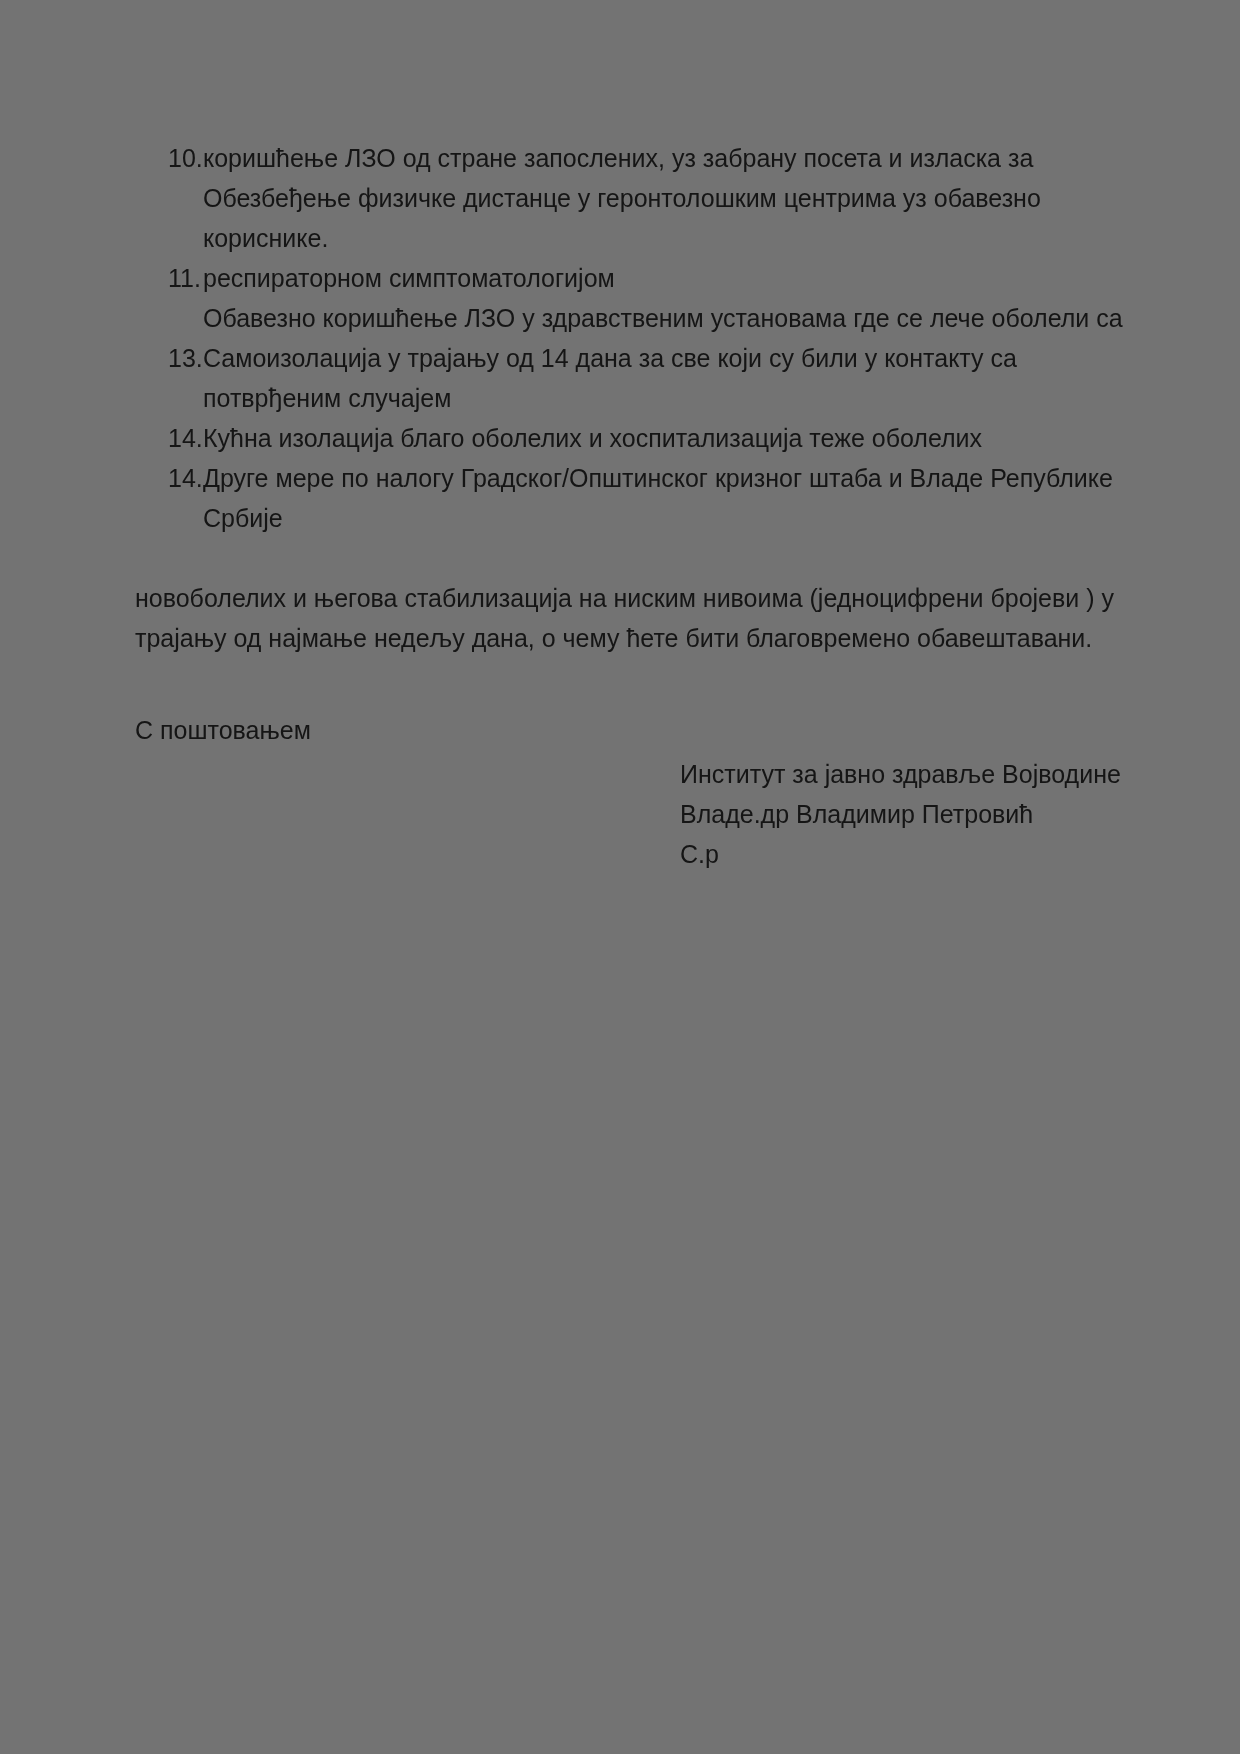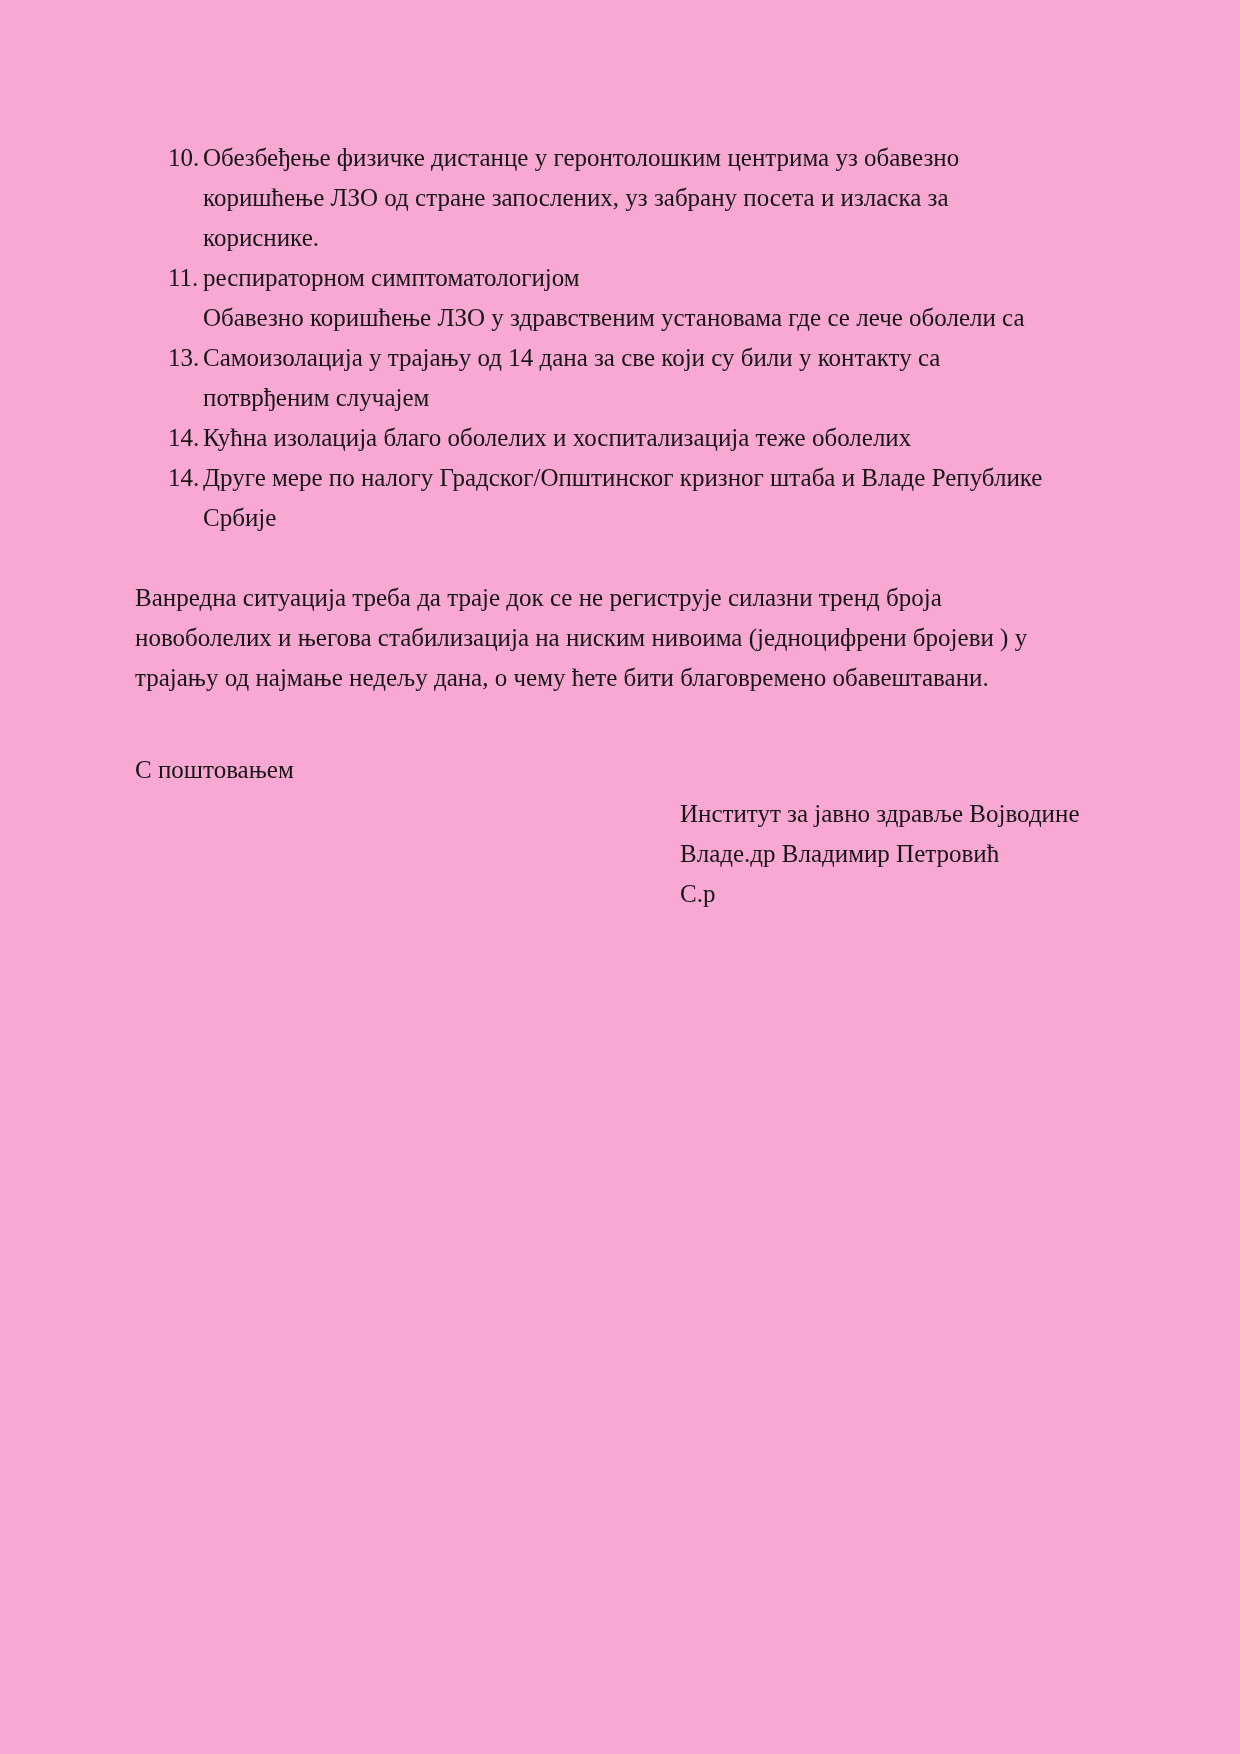--- a/index.html
+++ b/index.html
@@ -4,24 +4,24 @@
 <style>
   html, body {
     margin: 0;
     padding: 0;
     background: #ffffff;
   }
   .page {
     position: relative;
     width: 1240px;
     height: 1754px;
-    background: #f9a8d4;
+    background: #737373;
     box-sizing: border-box;
     padding: 138px 132px 0 135px;
-    font-family: Liberation Serif, serif;
+    font-family: Liberation Sans, sans-serif;
     font-size: 25px;
     color: #151515;
     overflow: hidden;
   }
   .line {
     display: block;
     height: 40px;
     line-height: 40px;
     white-space: nowrap;
   }
@@ -57,22 +57,22 @@
 </head>
 <body>
 
 <div class="page">
 
   <div class="list">
 
     <div class="list-item">
       <span class="num">10.</span>
       <div class="item-lines">
+        <span class="line">коришћење ЛЗО од стране запослених, уз забрану посета и изласка за</span>
         <span class="line">Обезбеђење физичке дистанце у геронтолошким центрима уз обавезно</span>
-        <span class="line">коришћење ЛЗО од стране запослених, уз забрану посета и изласка за</span>
         <span class="line">кориснике.</span>
       </div>
     </div>
 
     <div class="list-item">
       <span class="num">11.</span>
       <div class="item-lines">
         <span class="line">респираторном симптоматологијом</span>
         <span class="line">Обавезно коришћење ЛЗО у здравственим установама где се лече оболели са</span>
       </div>
@@ -98,21 +98,20 @@
       <span class="num">14.</span>
       <div class="item-lines">
         <span class="line">Друге мере по налогу Градског/Општинског кризног штаба и Владе Републике</span>
         <span class="line">Србије</span>
       </div>
     </div>
 
   </div>
 
   <div class="paragraph">
-    <span class="line">Ванредна ситуација треба да траје док се не региструје силазни тренд броја</span>
     <span class="line">новоболелих и његова стабилизација на ниским нивоима (једноцифрени бројеви ) у</span>
     <span class="line">трајању од најмање недељу дана, о чему ћете бити благовремено обавештавани.</span>
   </div>
 
   <div class="closing">
     <span class="line">С поштовањем</span>
   </div>
 
   <div class="signature">
     <span class="line">Институт за јавно здравље Војводине</span>

